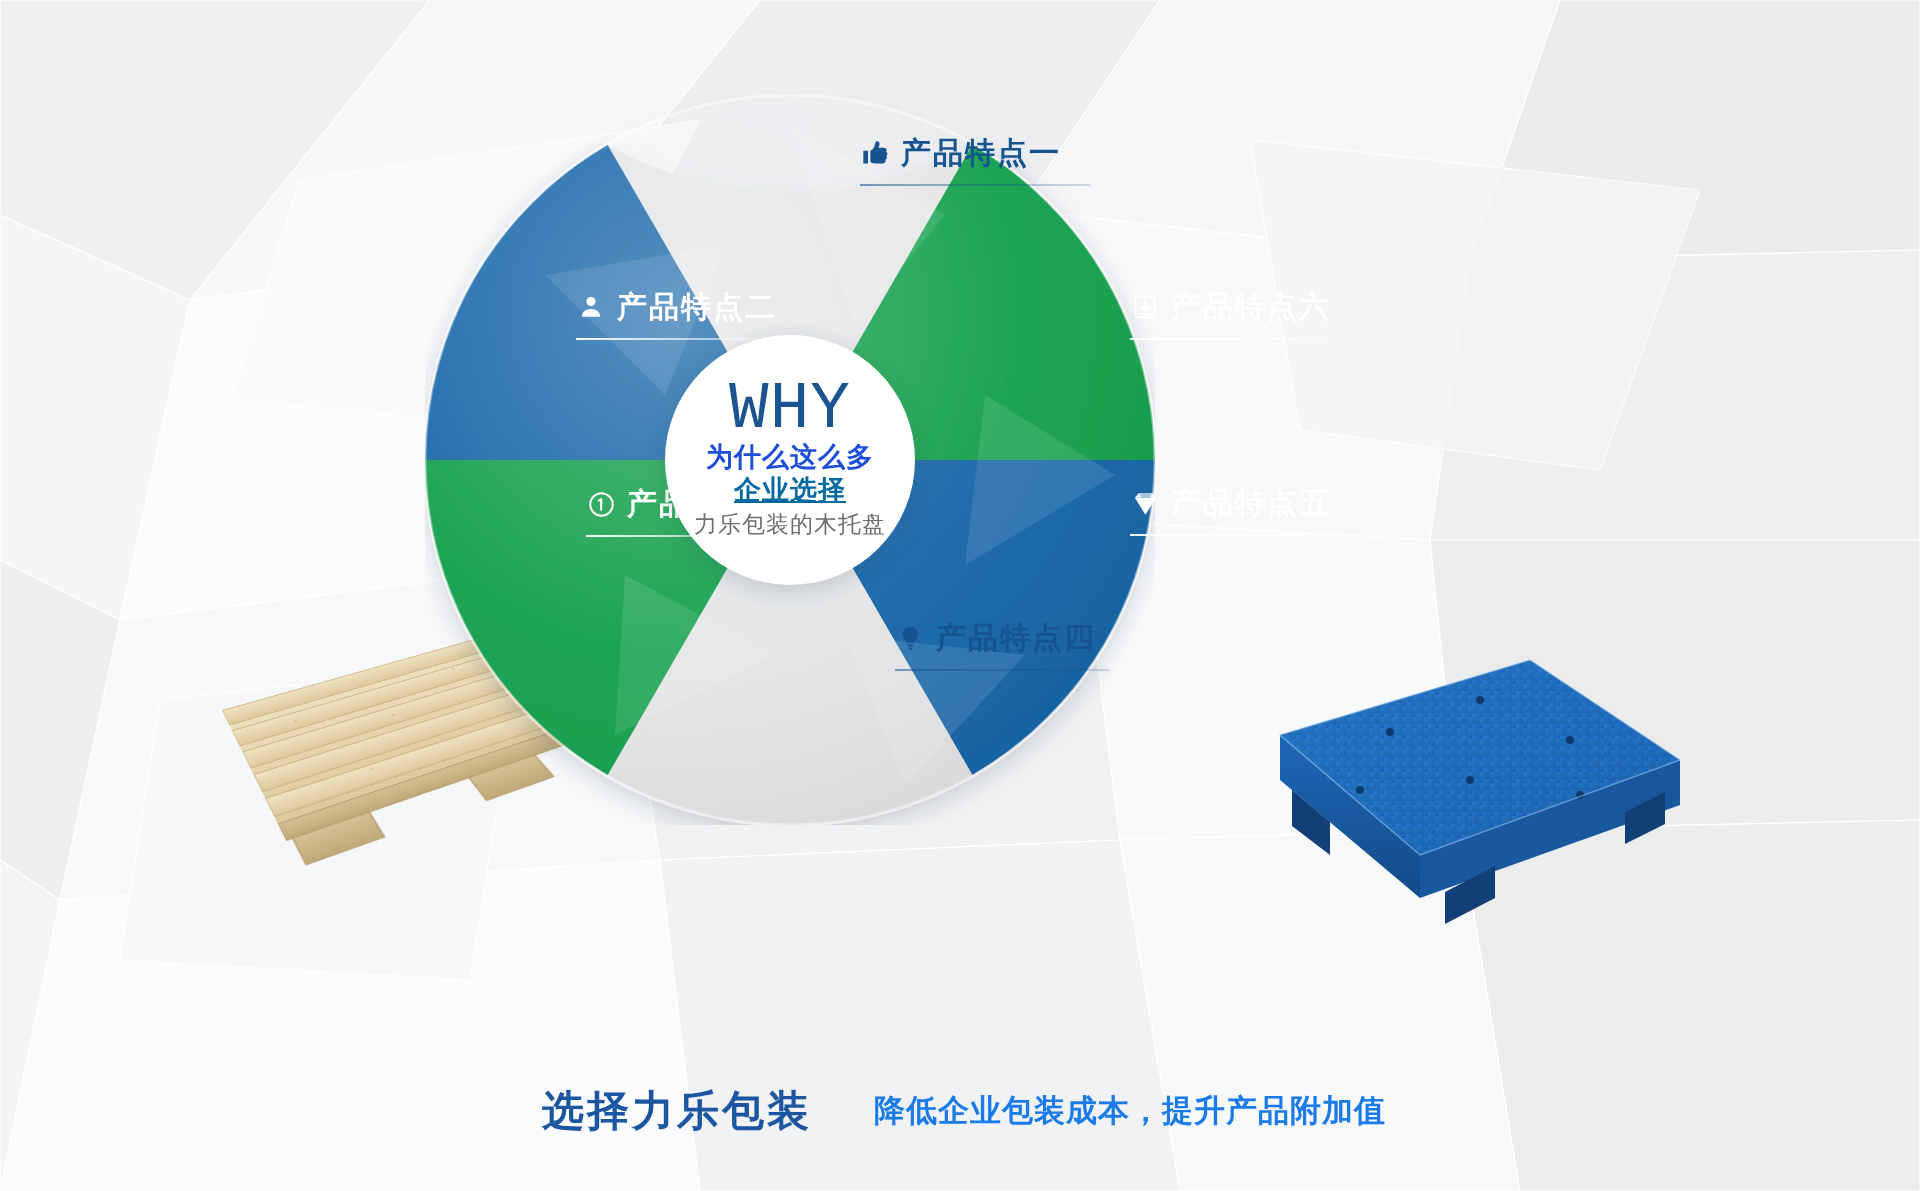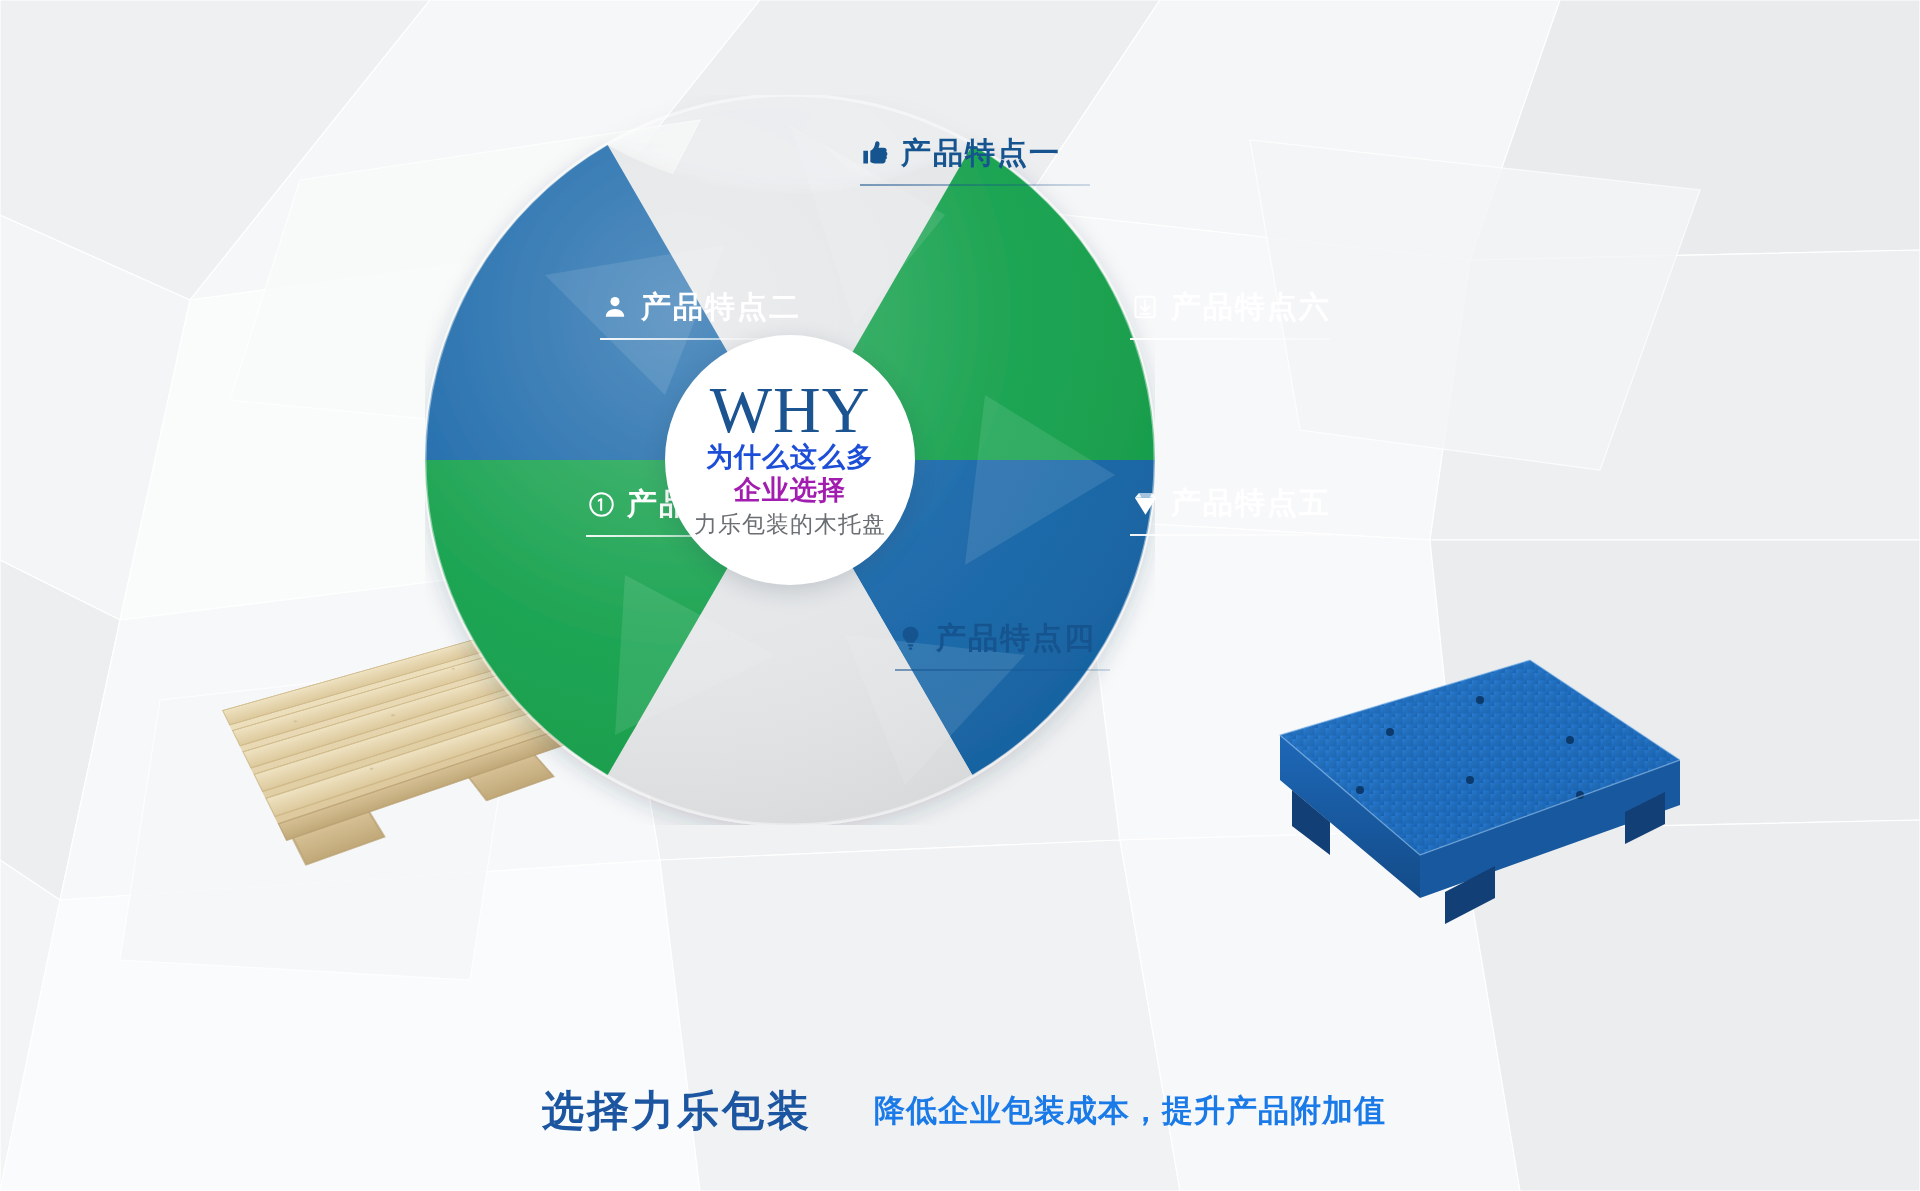--- a/index.html
+++ b/index.html
@@ -95,39 +95,40 @@
     border-radius: 50%;
     background: #ffffff;
     box-shadow: 0 6px 22px rgba(40,60,80,.18);
     display: flex;
     flex-direction: column;
     align-items: center;
     justify-content: center;
     text-align: center;
   }
   .hub-why {
-    font-family: Liberation Serif, serif;
+    font-family: Liberation Mono, monospace;
     font-size: 66px;
     line-height: .92;
     letter-spacing: 1px;
     font-weight: normal;
     margin-bottom: 2px;
   }
   .hub-sub1 {
     font-size: 27px;
     font-weight: bold;
     letter-spacing: 1px;
     line-height: 1.15;
   }
   .hub-sub2 {
     font-size: 27px;
     font-weight: bold;
-    color: #a21caf;
+    color: #0369a1;
     letter-spacing: 1px;
     line-height: 1.25;
+    text-decoration: underline;
   }
   .hub-sub3 {
     font-size: 23px;
     color: #6b6f73;
     letter-spacing: 1px;
     margin-top: 2px;
     font-family: Liberation Mono, monospace;
   }
 
   
@@ -317,21 +318,21 @@
       <span class="seg-ico">
         <svg viewBox="0 0 24 24" width="28" height="28" fill="#15548f">
           <path d="M2 10h4v11H2zM8 10c2.2-1.1 3.6-3.1 4-5.6.2-1.2.6-2.4 1.9-2.4 1.2 0 2 1 2 2.2 0 1-.4 2.1-.9 3.3h4.6c1.4 0 2.4 1 2.4 2.2 0 .5-.1.9-.4 1.3.6.4 1 1 1 1.8 0 .7-.3 1.3-.9 1.7.3.4.5.9.5 1.4 0 .8-.5 1.6-1.3 1.9.1.3.2.6.2.9 0 1.2-1 2.3-2.5 2.3H12c-1.6 0-3-.5-4-1.2z"></path>
         </svg>
       </span>
       <span>产品特点一</span>
     </div>
     <div class="seg-rule"></div>
   </div>
 
-  <div class="seg-label lbl-light" style="left:600px; top:292px; width:200px;">
+  <div class="seg-label lbl-light" style="left:576px; top:292px; width:200px;">
     <div class="seg-row" style="color:#ffffff;">
       <span class="seg-ico">
         <svg viewBox="0 0 24 24" width="26" height="26" fill="#ffffff">
           <circle cx="12" cy="7" r="4.2"></circle>
           <path d="M3.5 21c0-4.4 3.8-7.2 8.5-7.2s8.5 2.8 8.5 7.2z"></path>
         </svg>
       </span>
       <span>产品特点二</span>
     </div>
     <div class="seg-rule"></div>

